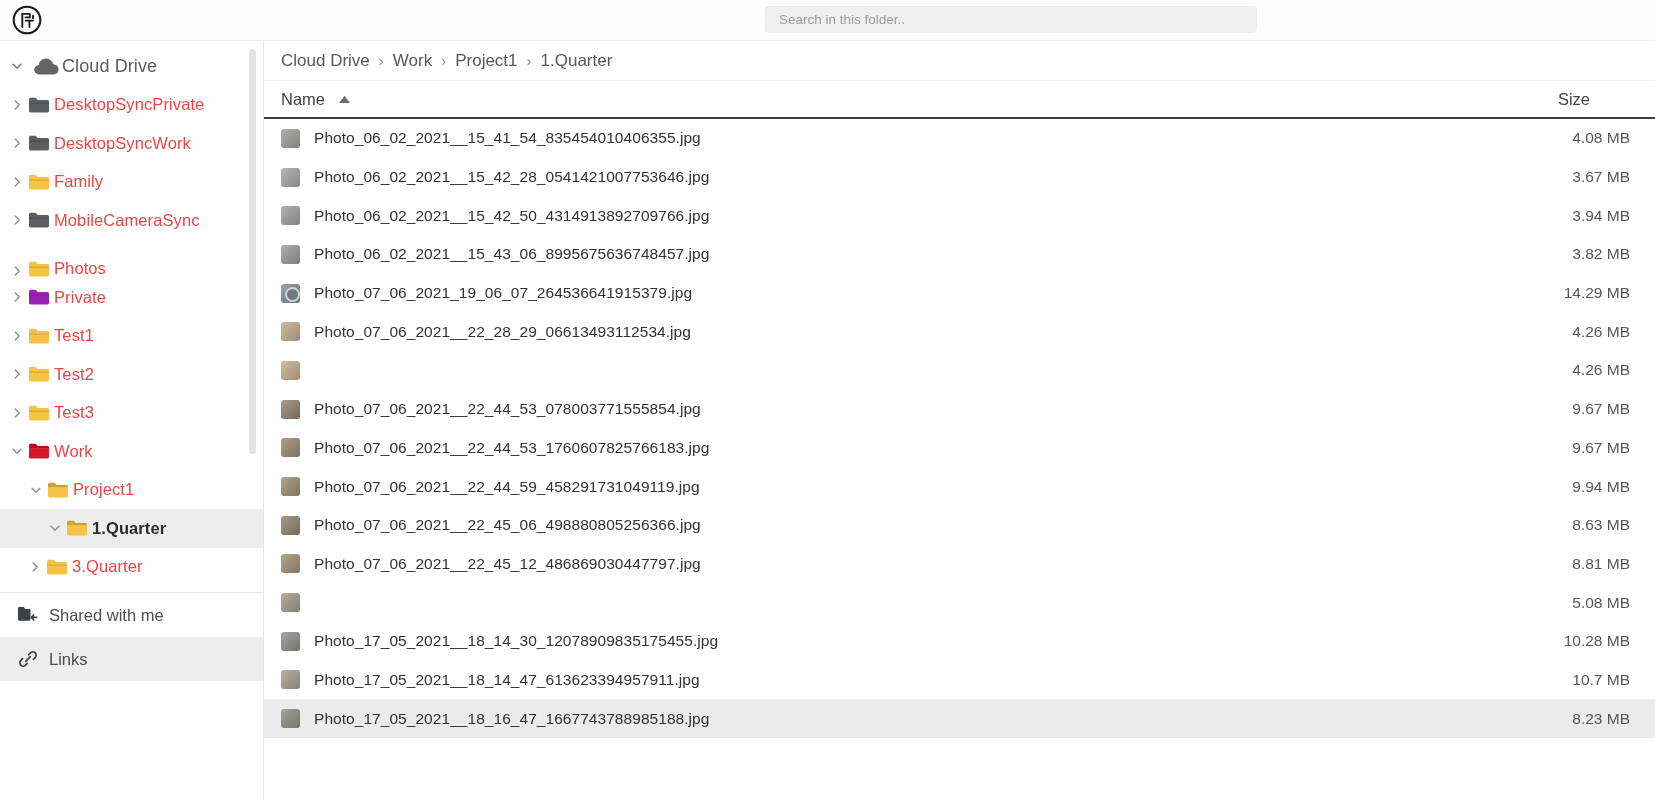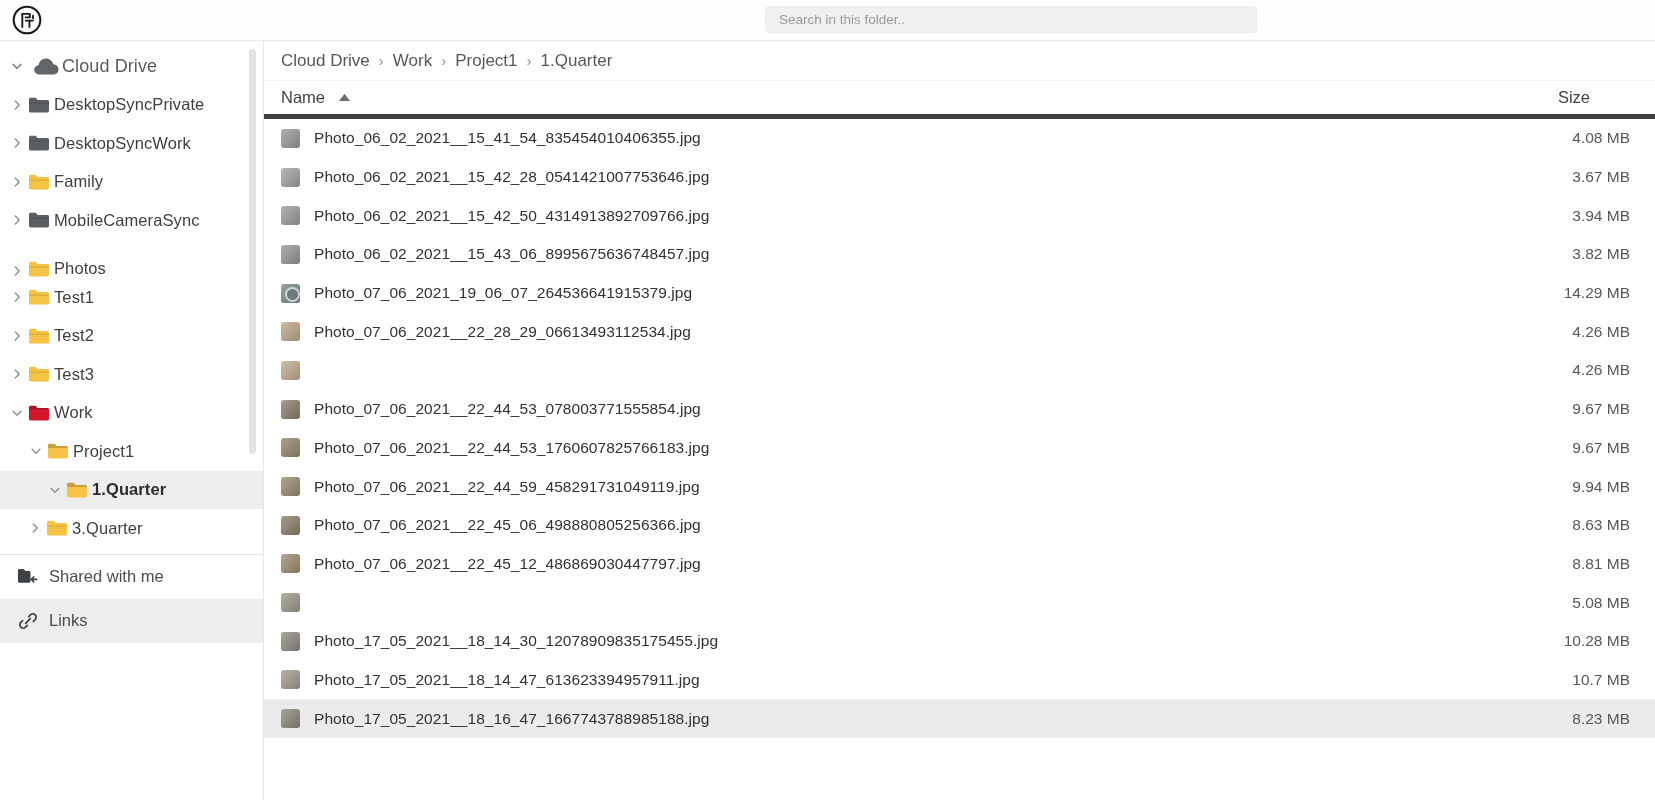--- a/index.html
+++ b/index.html
@@ -70,21 +70,21 @@
   .chev {
     width: 22px; flex: 0 0 22px;
     display: flex; align-items: center; justify-content: center;
     color: #8a8a8a;
   }
   .chev svg { display: block; }
   .folder-ico { width: 26px; flex: 0 0 26px; display: flex; align-items: center; justify-content: flex-start; }
   .folder-ico svg { display: block; }
   .tree-label {
     font-size: 16.5px;
-    color: #404040;
+    color: #ef4444;
     letter-spacing: .1px;
     white-space: nowrap;
   }
   .tree-row.selected .tree-label { color: #2b2d2f; font-weight: bold; }
   .tree-row.root .tree-label { font-size: 18px; color: #595c5f; }
 
   .sb-divider { height: 1px; background: #e6e6e6; margin-top: 6px; }
 
   .sb-bottom { flex: 0 0 auto; }
   .sb-item {
@@ -106,21 +106,21 @@
     display: flex; align-items: center;
     padding-left: 17px;
     border-bottom: 1px solid #efefef;
   }
   .crumb { font-size: 17px; color: #55585b; white-space: nowrap; cursor: default; }
   .crumb-sep { font-size: 15px; color: #8e9194; margin: 0 9px; }
 
   .col-header {
     height: 38px; flex: 0 0 38px;
     display: flex; align-items: center;
-    border-bottom: 5px solid #404040;
+    border-bottom: 2px solid #404040;
     padding-left: 17px; padding-right: 25px;
   }
   .col-name { font-size: 16.5px; color: #3f4245; display: flex; align-items: center; gap: 13px; }
   .sort-arrow { display: block; }
   .col-size { margin-left: auto; font-size: 16.5px; color: #3f4245; padding-right: 40px; }
 
   .rows { flex: 1 1 auto; overflow: hidden; }
   .frow {
     display: flex; align-items: center;
     height: 38.7px;
@@ -267,20 +267,34 @@
               <span class="tree-label">Photos</span>
             </div>
             <div class="tree-row" style="padding-left: 6px;">
               <span class="chev">
                 <svg width="14" height="14" viewBox="0 0 16 16">
                   <path d="M6 3.5 L10.5 8 L6 12.5" fill="none" stroke="#8b8e91" stroke-width="1.6" stroke-linecap="round" stroke-linejoin="round"></path>
                 </svg>
               </span>
               <span class="folder-ico">
                 <svg width="22" height="18" viewBox="0 0 22 18">
+                  <path d="M1 3.4c0-.9.7-1.6 1.6-1.6h5.1l1.9 2.1h9.8c.9 0 1.6.7 1.6 1.6v9.3c0 .9-.7 1.6-1.6 1.6H2.6c-.9 0-1.6-.7-1.6-1.6z" fill="#9b21b5"></path>
+                  <path d="M1 6.6h20v1.1H1z" fill="#851c9c"></path>
+                </svg>
+              </span>
+              <span class="tree-label">Private</span>
+            </div>
+            <div class="tree-row" style="padding-left: 6px;">
+              <span class="chev">
+                <svg width="14" height="14" viewBox="0 0 16 16">
+                  <path d="M6 3.5 L10.5 8 L6 12.5" fill="none" stroke="#8b8e91" stroke-width="1.6" stroke-linecap="round" stroke-linejoin="round"></path>
+                </svg>
+              </span>
+              <span class="folder-ico">
+                <svg width="22" height="18" viewBox="0 0 22 18">
                   <path d="M1 3.4c0-.9.7-1.6 1.6-1.6h5.1l1.9 2.1h9.8c.9 0 1.6.7 1.6 1.6v9.3c0 .9-.7 1.6-1.6 1.6H2.6c-.9 0-1.6-.7-1.6-1.6z" fill="#f6c344"></path>
                   <path d="M1 6.6h20v1.1H1z" fill="#d4a83a"></path>
                 </svg>
               </span>
               <span class="tree-label">Test1</span>
             </div>
             <div class="tree-row" style="padding-left: 6px;">
               <span class="chev">
                 <svg width="14" height="14" viewBox="0 0 16 16">
                   <path d="M6 3.5 L10.5 8 L6 12.5" fill="none" stroke="#8b8e91" stroke-width="1.6" stroke-linecap="round" stroke-linejoin="round"></path>

